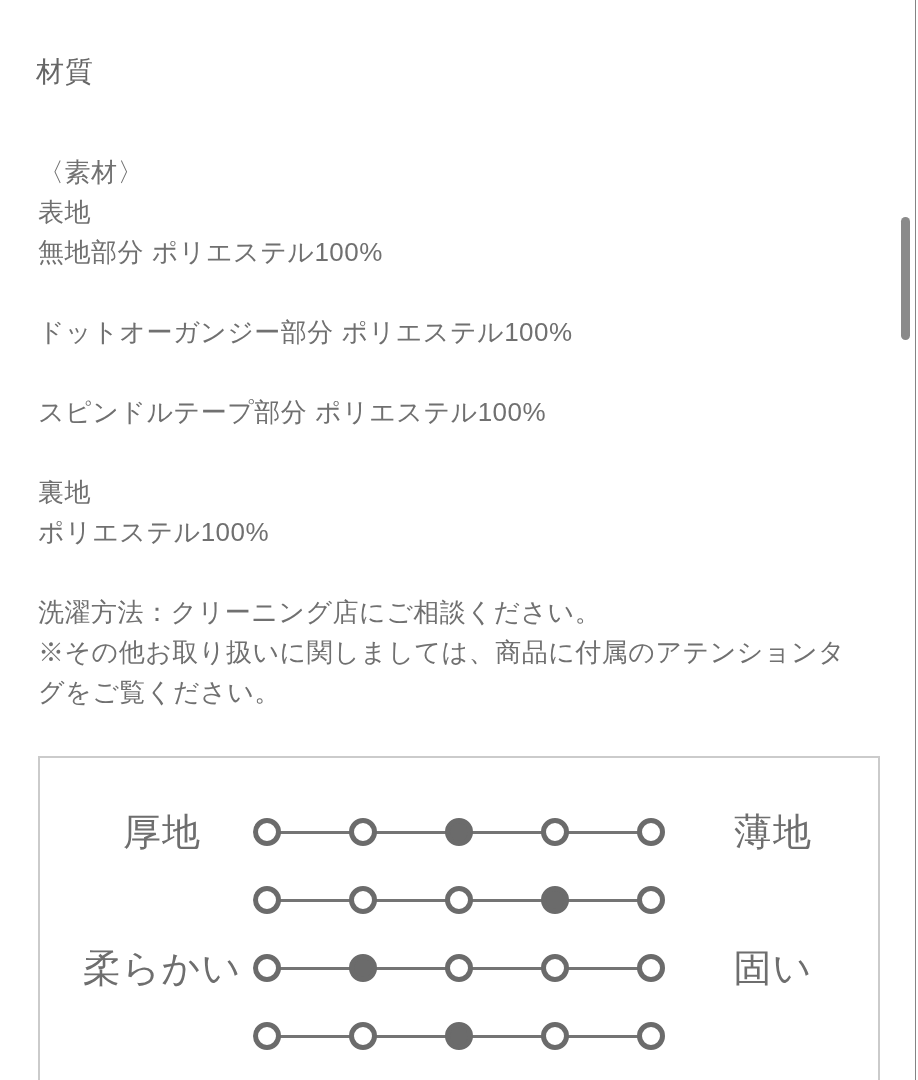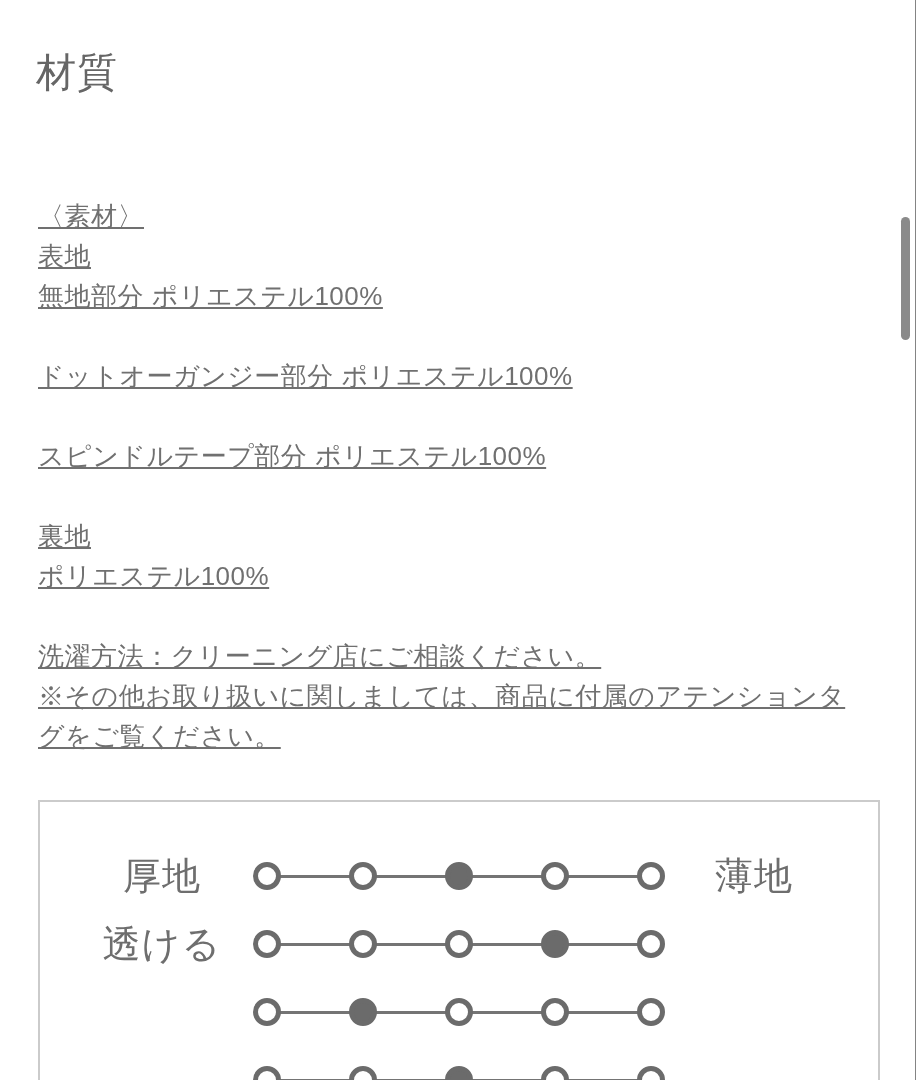--- a/index.html
+++ b/index.html
@@ -12,35 +12,34 @@
     height: 1080px;
     overflow: hidden;
     background: #ffffff;
     font-family: "Liberation Sans", sans-serif;
     color: #707070;
   }
   
   .page-title {
     margin: 0;
     padding: 50px 0 0 36px;
-    font-size: 40px;
+    font-size: 28px;
     line-height: 44px;
     font-weight: 400;
     color: #666666;
     letter-spacing: 1px;
   }
   
   .text-block {
-    margin: 102px 36px 0 38px;
+    margin: 58px 36px 0 38px;
     font-size: 26px;
     line-height: 40px;
     color: #707070;
     white-space: pre-line;
     letter-spacing: 0.5px;
-    text-decoration: underline;
   }
   
   .scale-box {
     box-sizing: border-box;
     margin: 44px 0 0 38px;
     width: 842px;
     height: 400px; 
     border: 2px solid #cbcbcb;
     padding-top: 40px;
   }
@@ -52,21 +51,21 @@
     position: absolute;
     top: 50%;
     transform: translateY(-50%);
     font-size: 38px;
     color: #6e6e6e;
     text-align: center;
     letter-spacing: 1px;
     white-space: nowrap;
   }
   .srow .lbl.left  { left: 0;    width: 244px; }
-  .srow .lbl.right { left: 627px; width: 174px; }
+  .srow .lbl.right { left: 646px; width: 174px; }
   .srow .scale {
     position: absolute;
     left: 213px;
     top: 50%;
     transform: translateY(-50%);
     width: 412px;
     height: 28px;
   }
   .srow .scale .track {
     position: absolute;
@@ -136,39 +135,40 @@
         <div class="track"></div>
         <div class="dot" style="left: 0px;"></div>
         <div class="dot" style="left: 96px;"></div>
         <div class="dot filled" style="left: 192px;"></div>
         <div class="dot" style="left: 288px;"></div>
         <div class="dot" style="left: 384px;"></div>
       </div>
       <div class="lbl right">薄地</div>
     </div>
     <div class="srow">
-      <div class="lbl left">透ける</div>
       <div class="scale">
         <div class="track"></div>
         <div class="dot" style="left: 0px;"></div>
         <div class="dot" style="left: 96px;"></div>
         <div class="dot" style="left: 192px;"></div>
         <div class="dot filled" style="left: 288px;"></div>
         <div class="dot" style="left: 384px;"></div>
       </div>
     </div>
     <div class="srow">
+      <div class="lbl left">柔らかい</div>
       <div class="scale">
         <div class="track"></div>
         <div class="dot" style="left: 0px;"></div>
         <div class="dot filled" style="left: 96px;"></div>
         <div class="dot" style="left: 192px;"></div>
         <div class="dot" style="left: 288px;"></div>
         <div class="dot" style="left: 384px;"></div>
       </div>
+      <div class="lbl right">固い</div>
     </div>
     <div class="srow">
       <div class="scale">
         <div class="track"></div>
         <div class="dot" style="left: 0px;"></div>
         <div class="dot" style="left: 96px;"></div>
         <div class="dot filled" style="left: 192px;"></div>
         <div class="dot" style="left: 288px;"></div>
         <div class="dot" style="left: 384px;"></div>
       </div>

